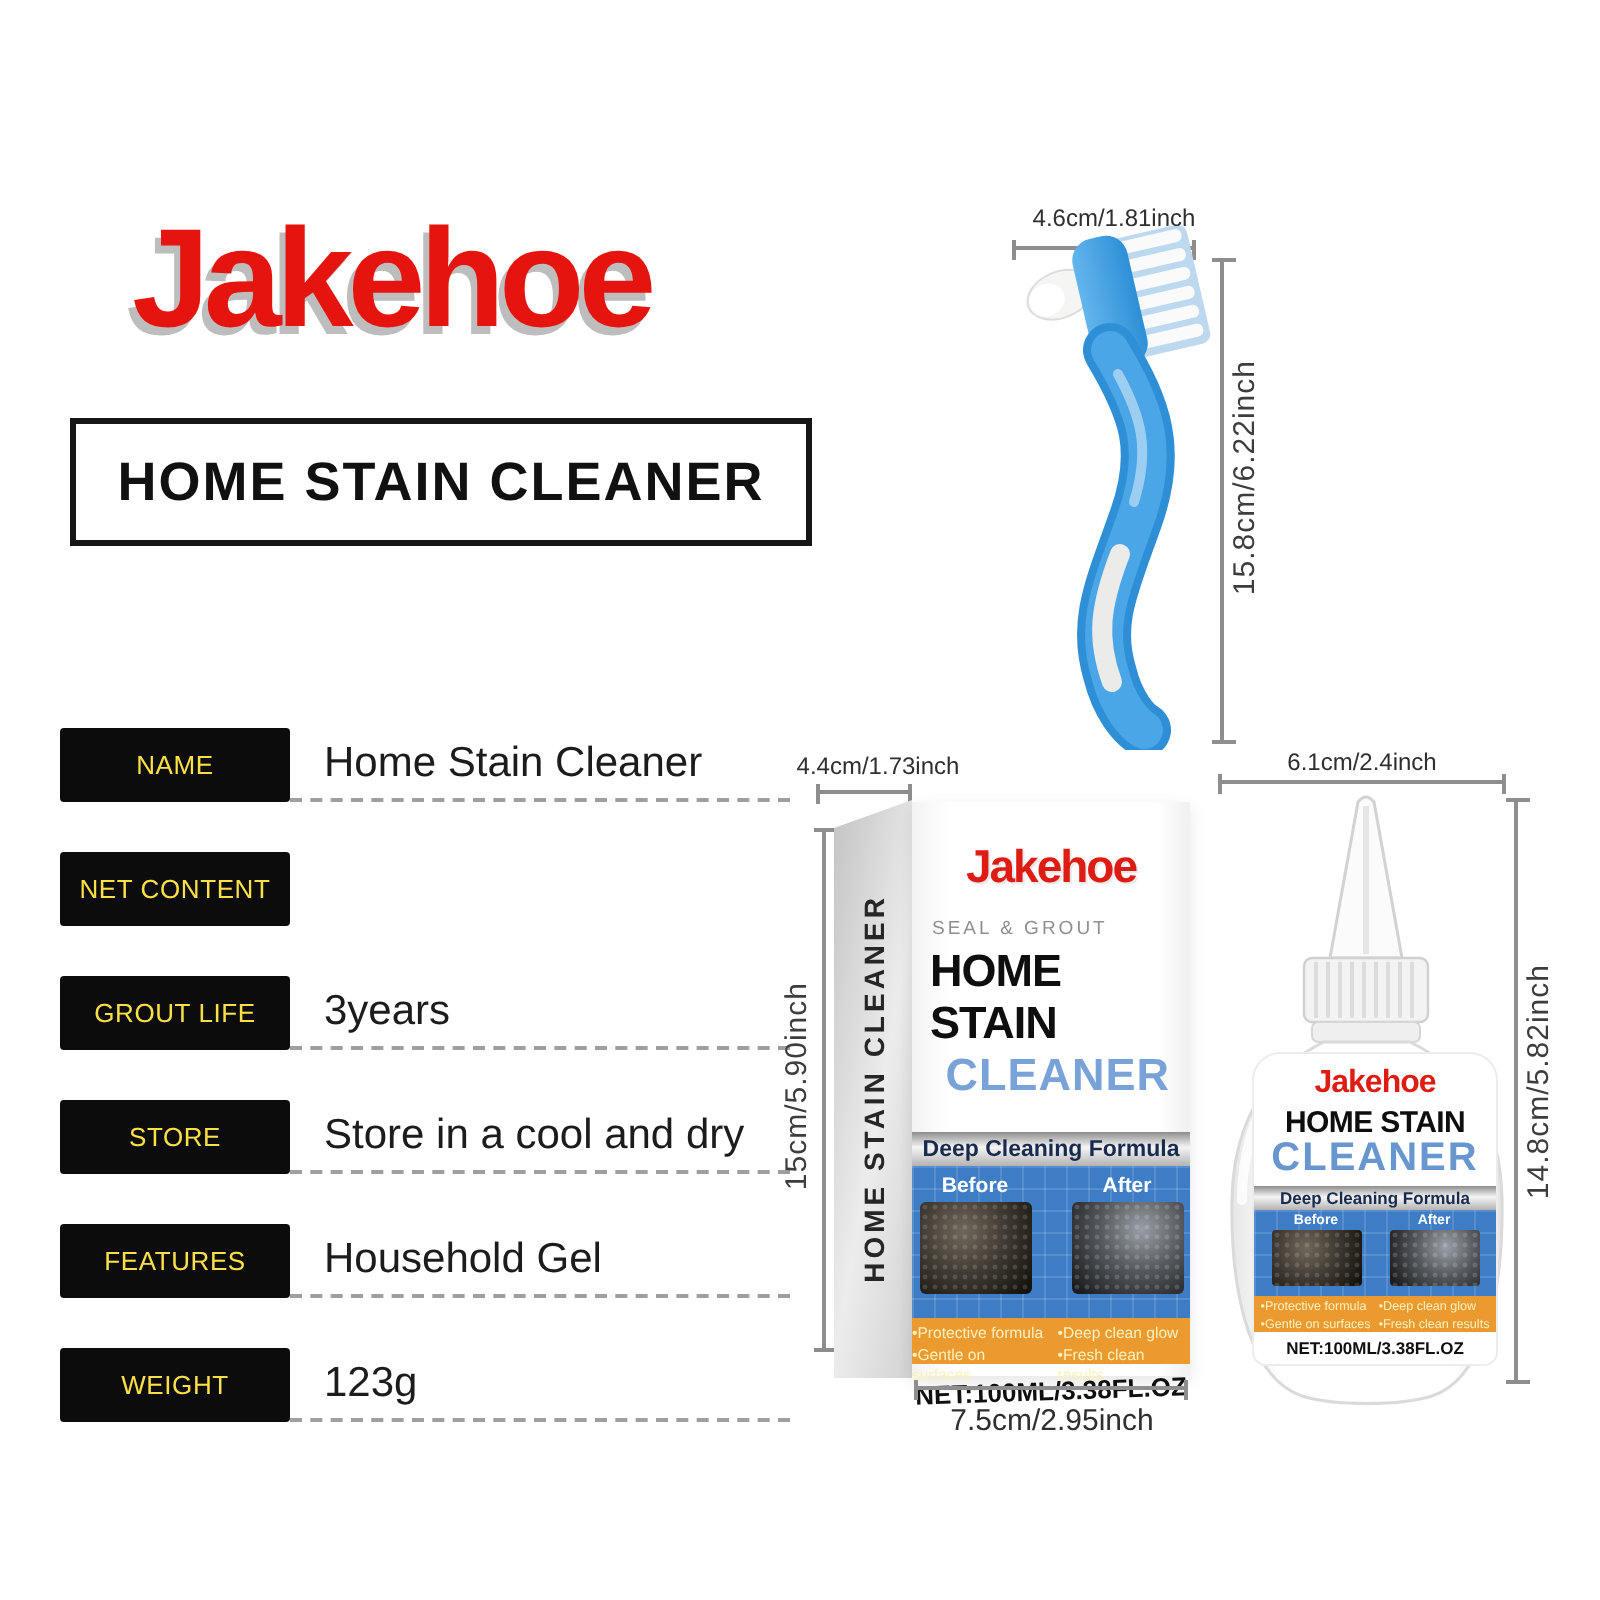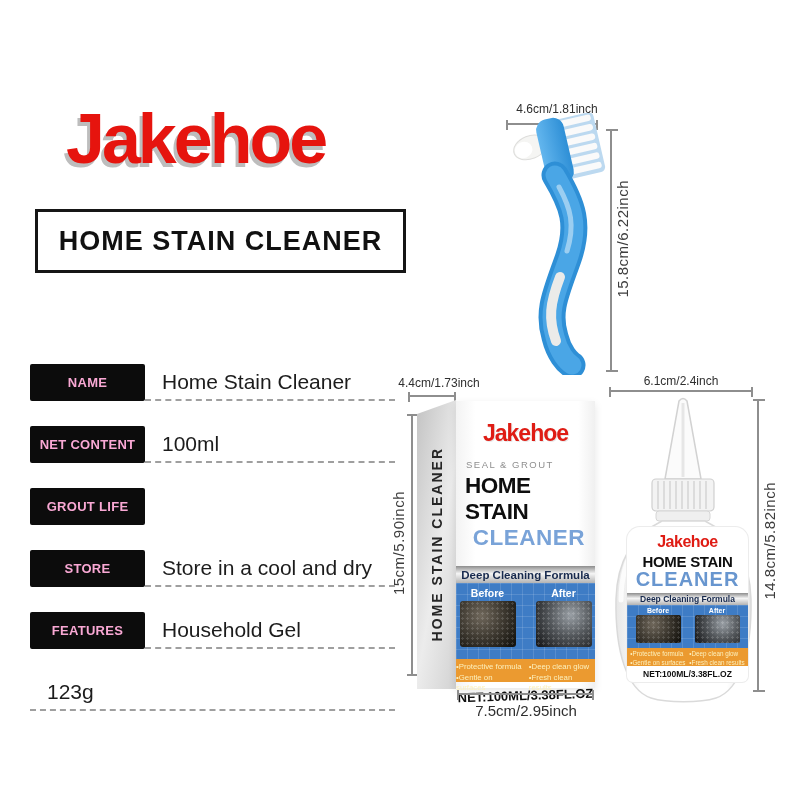--- a/index.html
+++ b/index.html
@@ -18,22 +18,22 @@
   .headline-box{
     position:absolute;left:35px;top:209px;width:371px;height:64px;
     border:3px solid #161616;background:#fff;
     display:flex;align-items:center;justify-content:center;
   }
   .headline-box span{font-size:27px;font-weight:bold;letter-spacing:1px;color:#111;}
 
   
   .spec-row{position:absolute;left:30px;width:365px;height:37px;display:flex;}
   .spec-label{
-    width:115px;min-width:115px;background:#0c0c0c;color:#f9a8d4;
-    font-weight:bold;font-size:13px;letter-spacing:.3px;border-radius:2px;
+    width:115px;min-width:115px;background:#0c0c0c;color:#fde047;
+    font-weight:normal;font-size:13px;letter-spacing:.3px;border-radius:2px;
     display:flex;align-items:center;justify-content:center;text-align:center;
   }
   .spec-value{
     flex:1;padding-left:17px;font-size:21px;color:#1c1c1c;
     display:flex;align-items:center;border-bottom:2px dashed #9f9f9f;
   }
 
   
   .mh{position:absolute;height:0;border-top:2px solid #8e8e8e;}
   .mh::before,.mh::after{content:"";position:absolute;top:-5px;width:2px;height:10px;background:#8e8e8e;}
@@ -132,34 +132,35 @@
   <div class="headline-box" data-name="headline-box">
     <span data-name="headline-text">HOME STAIN CLEANER</span>
   </div>
 
   <div class="spec-row" style="top:364px" data-name="spec-row-name">
     <div class="spec-label" data-name="spec-label">NAME</div>
     <div class="spec-value" data-name="spec-value">Home Stain Cleaner</div>
   </div>
   <div class="spec-row" style="top:426px" data-name="spec-row-net-content">
     <div class="spec-label" data-name="spec-label">NET CONTENT</div>
-    <div class="spec-value" data-name="spec-value">100ml</div>
   </div>
   <div class="spec-row" style="top:488px" data-name="spec-row-shelf-life">
     <div class="spec-label" data-name="spec-label">GROUT LIFE</div>
+    <div class="spec-value" data-name="spec-value">3years</div>
   </div>
   <div class="spec-row" style="top:612px" data-name="spec-row-features">
     <div class="spec-label" data-name="spec-label">FEATURES</div>
     <div class="spec-value" data-name="spec-value">Household Gel</div>
   </div>
   <div class="spec-row" style="top:550px" data-name="spec-row-store">
     <div class="spec-label" data-name="spec-label">STORE</div>
     <div class="spec-value" data-name="spec-value">Store in a cool and dry</div>
   </div>
   <div class="spec-row" style="top:674px" data-name="spec-row-weight">
+    <div class="spec-label" data-name="spec-label">WEIGHT</div>
     <div class="spec-value" data-name="spec-value">123g</div>
   </div>
 
   <div class="dim" style="left:492px;top:102px;width:130px" data-name="brush-width-dimension-label">4.6cm/1.81inch</div>
   <div class="mh" style="left:506px;top:123px;width:92px" data-name="brush-width-measure-line"></div>
   <div class="mv" style="left:610px;top:129px;height:243px" data-name="brush-height-measure-line"></div>
   <div class="vdim" style="left:614px;top:180px" data-name="brush-height-dimension-label">15.8cm/6.22inch</div>
 
   <svg style="left:497px;top:113px" width="115" height="262" viewBox="0 0 115 262" data-name="denture-brush-illustration">
     <defs>

